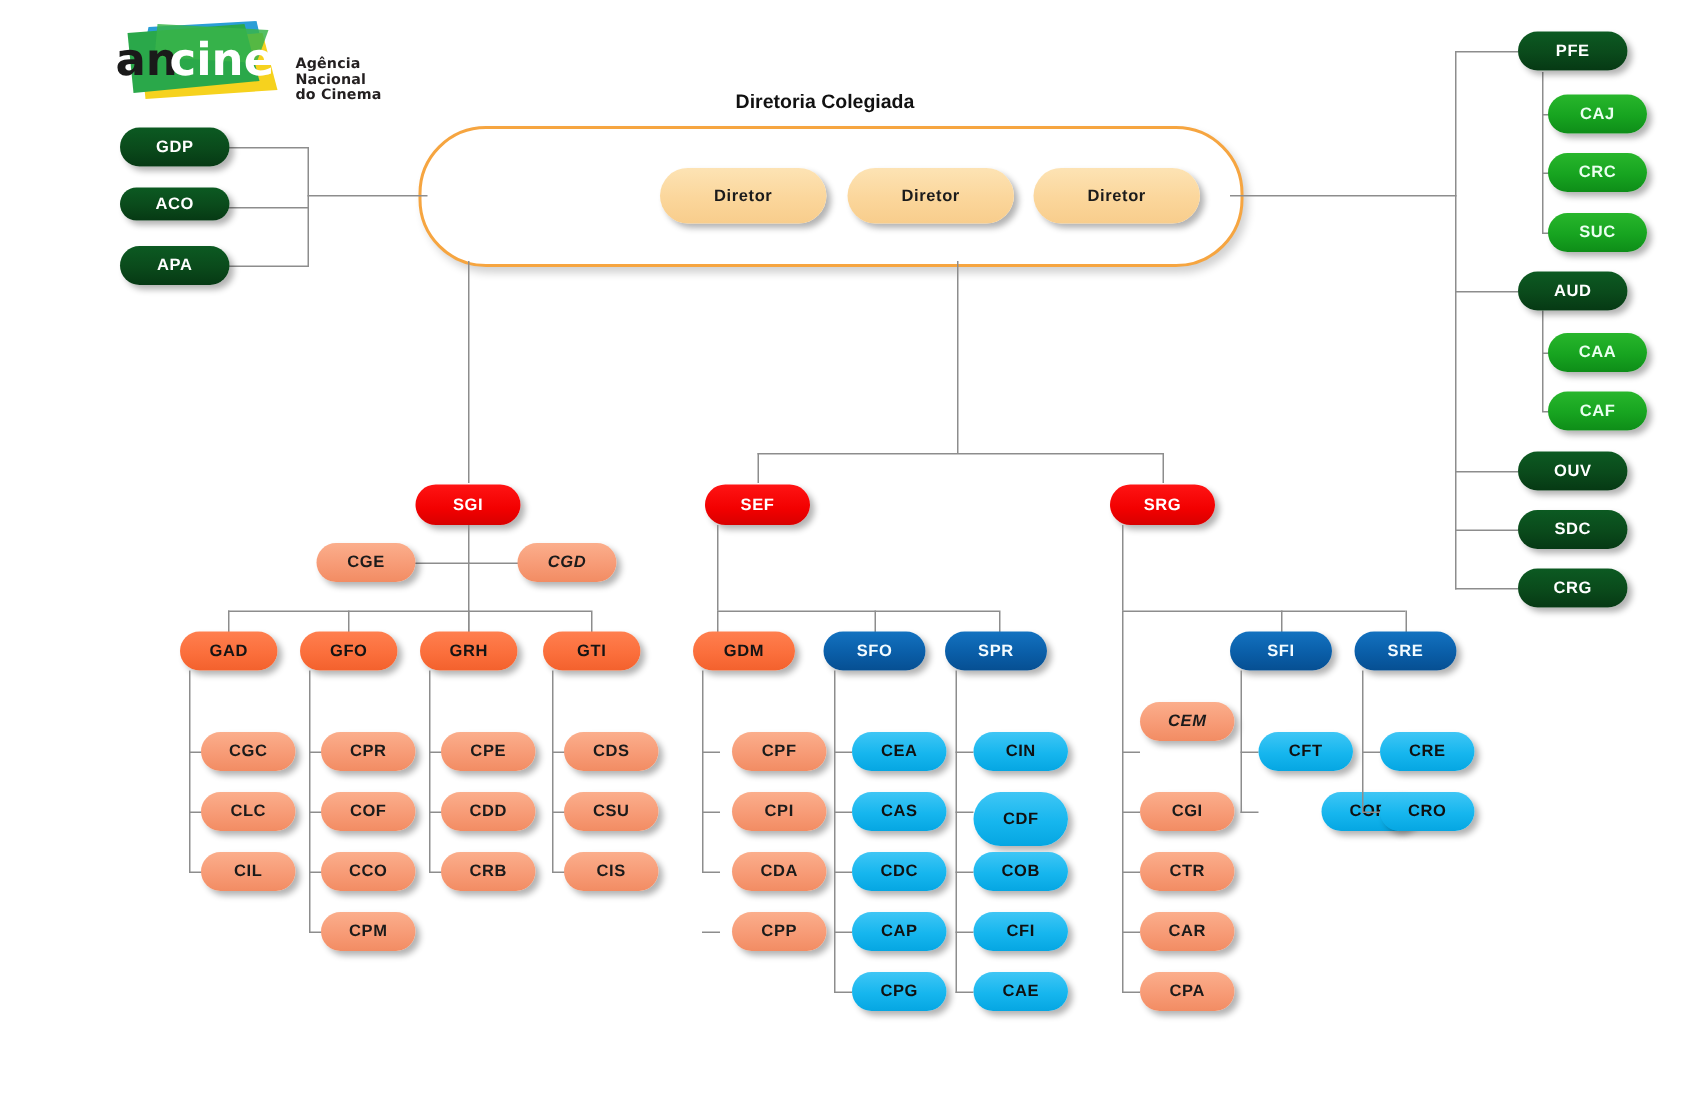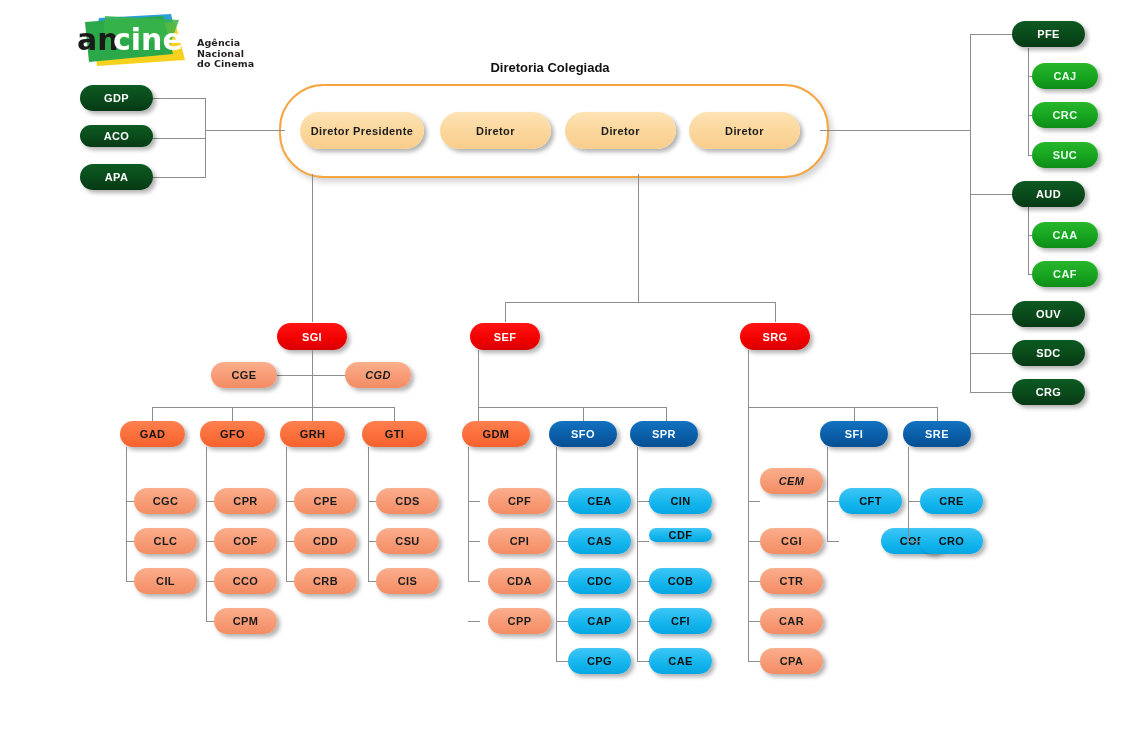--- a/index.html
+++ b/index.html
@@ -68,23 +68,20 @@
     </svg>
     <div class="logo-txt">
       <div>Agência Nacional</div>
       <div>do Cinema</div>
     </div>
   </div>
 
   <div class="board-title">Diretoria Colegiada</div>
   <div class="board-box"></div>
 
-  <div class="node n-cream" style="left:300px;top:112px;width:124px;height:37px;">
-    <span>Diretor Presidente</span>
-  </div>
   <div class="node n-cream" style="left:440px;top:112px;width:111px;height:37px;">
     <span>Diretor</span>
   </div>
   <div class="node n-cream" style="left:565px;top:112px;width:111px;height:37px;">
     <span>Diretor</span>
   </div>
   <div class="node n-cream" style="left:689px;top:112px;width:111px;height:37px;">
     <span>Diretor</span>
   </div>
 
@@ -316,21 +313,21 @@
 
   <div class="ln lnv" style="left:637px;top:447px;height:215px;"></div>
   <div class="ln lnh" style="left:637px;top:501px;width:12px;"></div>
   <div class="ln lnh" style="left:637px;top:541px;width:12px;"></div>
   <div class="ln lnh" style="left:637px;top:581px;width:12px;"></div>
   <div class="ln lnh" style="left:637px;top:621px;width:12px;"></div>
   <div class="ln lnh" style="left:637px;top:661px;width:12px;"></div>
   <div class="node n-cyan" style="left:649px;top:488px;width:63px;height:26px;">
     <span>CIN</span>
     </div>
-  <div class="node n-cyan" style="left:649px;top:528px;width:63px;height:14px;">
+  <div class="node n-cyan" style="left:649px;top:528px;width:63px;height:36px;">
     <span>CDF</span>
     </div>
   <div class="node n-cyan" style="left:649px;top:568px;width:63px;height:26px;">
     <span>COB</span>
     </div>
   <div class="node n-cyan" style="left:649px;top:608px;width:63px;height:26px;">
     <span>CFI</span>
     </div>
   <div class="node n-cyan" style="left:649px;top:648px;width:63px;height:26px;">
     <span>CAE</span>

